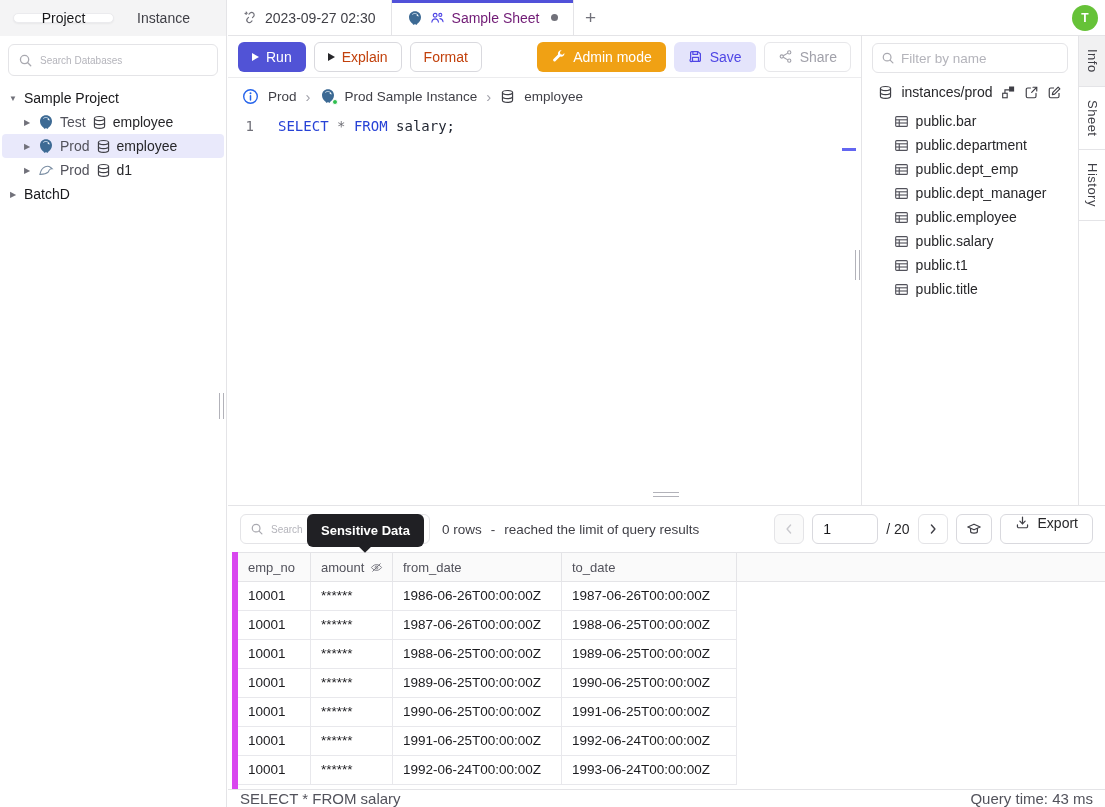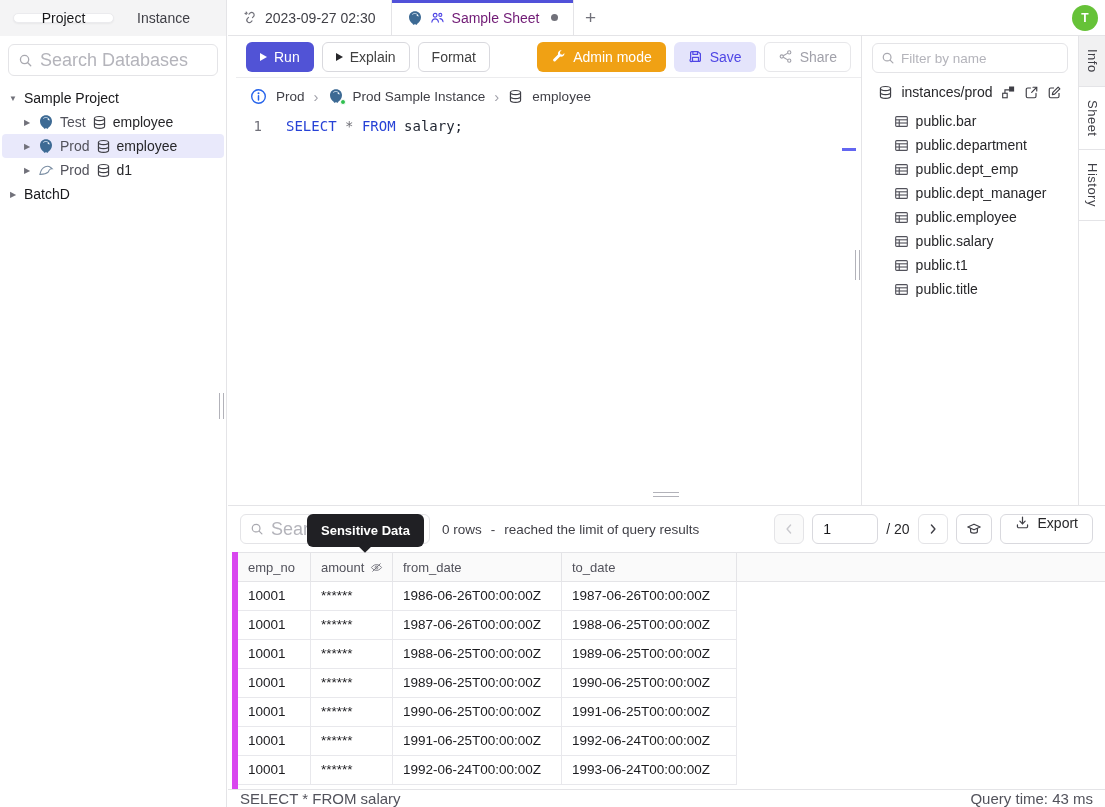--- a/index.html
+++ b/index.html
@@ -17,21 +17,21 @@
     position:absolute; left:0; top:0; bottom:0; width:227px;
     border-right:1px solid #e4e4e7; display:flex; flex-direction:column; background:#fff;
   }
   .side-tabs { height:36px; background:#f4f4f5; display:flex; padding:13px; flex:none; }
   .side-tab { flex:1; display:flex; align-items:center; justify-content:center; border-radius:6px; color:#3f3f46; cursor:pointer; }
   .side-tab.active { background:#fff; border:1px solid #ebebee; box-shadow:0 1px 2px rgba(0,0,0,.05); color:#18181b; font-weight:500; }
   .search-box {
     margin:8px 8px 4px; height:32px; border:1px solid #e4e4e7; border-radius:6px;
     display:flex; align-items:center; gap:7px; padding:0 9px; background:#fff; flex:none;
   }
-  .search-box input { border:none; outline:none; width:100%; font:inherit; font-size:18px; color:#737373; background:transparent; }
+  .search-box input { border:none; outline:none; width:100%; font:inherit; font-size:10px; color:#737373; background:transparent; }
   .search-box input::placeholder { color:#b4b4bb; }
   .tree { padding:6px 0; font-size:14px; }
   .tree-row { height:24px; display:flex; align-items:center; gap:6px; padding:0 8px; cursor:pointer; white-space:nowrap; }
   .tree-row .caret { font-size:8px; color:#71717a; width:10px; text-align:center; flex:none; }
   .tree-row.db-row { padding-left:20px; margin:0 2px; border-radius:4px; }
   .tree-row.db-row.selected { background:#e9e9fb; }
   .tree-row .env { color:#52525b; }
   .tree-row .dbname { color:#27272a; }
 
   
@@ -39,26 +39,26 @@
 
   .tab-bar { height:36px; border-bottom:1px solid #e4e4e7; display:flex; align-items:stretch; flex:none; background:#fff; }
   .tab { display:flex; align-items:center; gap:7px; padding:0 15px; border-right:1px solid #e4e4e7; color:#3f3f46; position:relative; cursor:pointer; white-space:nowrap; }
   .tab.active { color:#701a75; }
   .tab.active::before { content:""; position:absolute; left:0; right:0; top:0; height:2.5px; background:#5151d9; }
   .dirty-dot { width:7px; height:7px; border-radius:50%; background:#71717a; margin-left:4px; }
   .new-tab { width:34px; display:flex; align-items:center; justify-content:center; color:#71717a; font-size:19px; cursor:pointer; }
   .avatar { margin-left:auto; margin-right:7px; align-self:center; width:26px; height:26px; border-radius:50%;
     background:#66c238; color:#fff; font-size:12px; font-weight:bold; display:flex; align-items:center; justify-content:center; cursor:pointer; }
 
-  .content-row { flex:1; min-height:0; display:flex;padding-left:8px; }
+  .content-row { flex:1; min-height:0; display:flex; }
   .editor-col { flex:1; min-width:0; display:flex; flex-direction:column; border-right:1px solid #e4e4e7; position:relative; background:#fff; }
 
   .toolbar { height:42px; display:flex; align-items:center; gap:8px; padding:0 10px; border-bottom:1px solid #ececee; flex:none; }
   .btn { height:30px; display:inline-flex; align-items:center; gap:7px; padding:0 13px; border-radius:6px;
-    border:1px solid transparent; background:#fff; color:#404040; font-size:14px; cursor:pointer; white-space:nowrap; }
+    border:1px solid transparent; background:#fff; color:#c2410c; font-size:14px; cursor:pointer; white-space:nowrap; }
   .btn.outline { border-color:#d9d9de; }
   .btn-run { background:#5153d6; color:#fff; font-weight:500; }
   .btn-admin { background:#f0a114; color:#fff; font-weight:500; margin-left:auto; }
   .btn-save { background:#e4e4fb; color:#4f46e5; font-weight:500; }
   .btn-share { border-color:#e7e7ea; color:#a1a1aa; }
   .play { width:0; height:0; border-left:7px solid currentColor; border-top:4.5px solid transparent; border-bottom:4.5px solid transparent; }
 
   .breadcrumb { height:36px; display:flex; align-items:center; gap:9px; padding:0 14px; font-size:13.5px; color:#3f3f46; flex:none; }
   .crumb-sep { color:#a1a1aa; font-size:15px; }
   .inst-ic { position:relative; }

